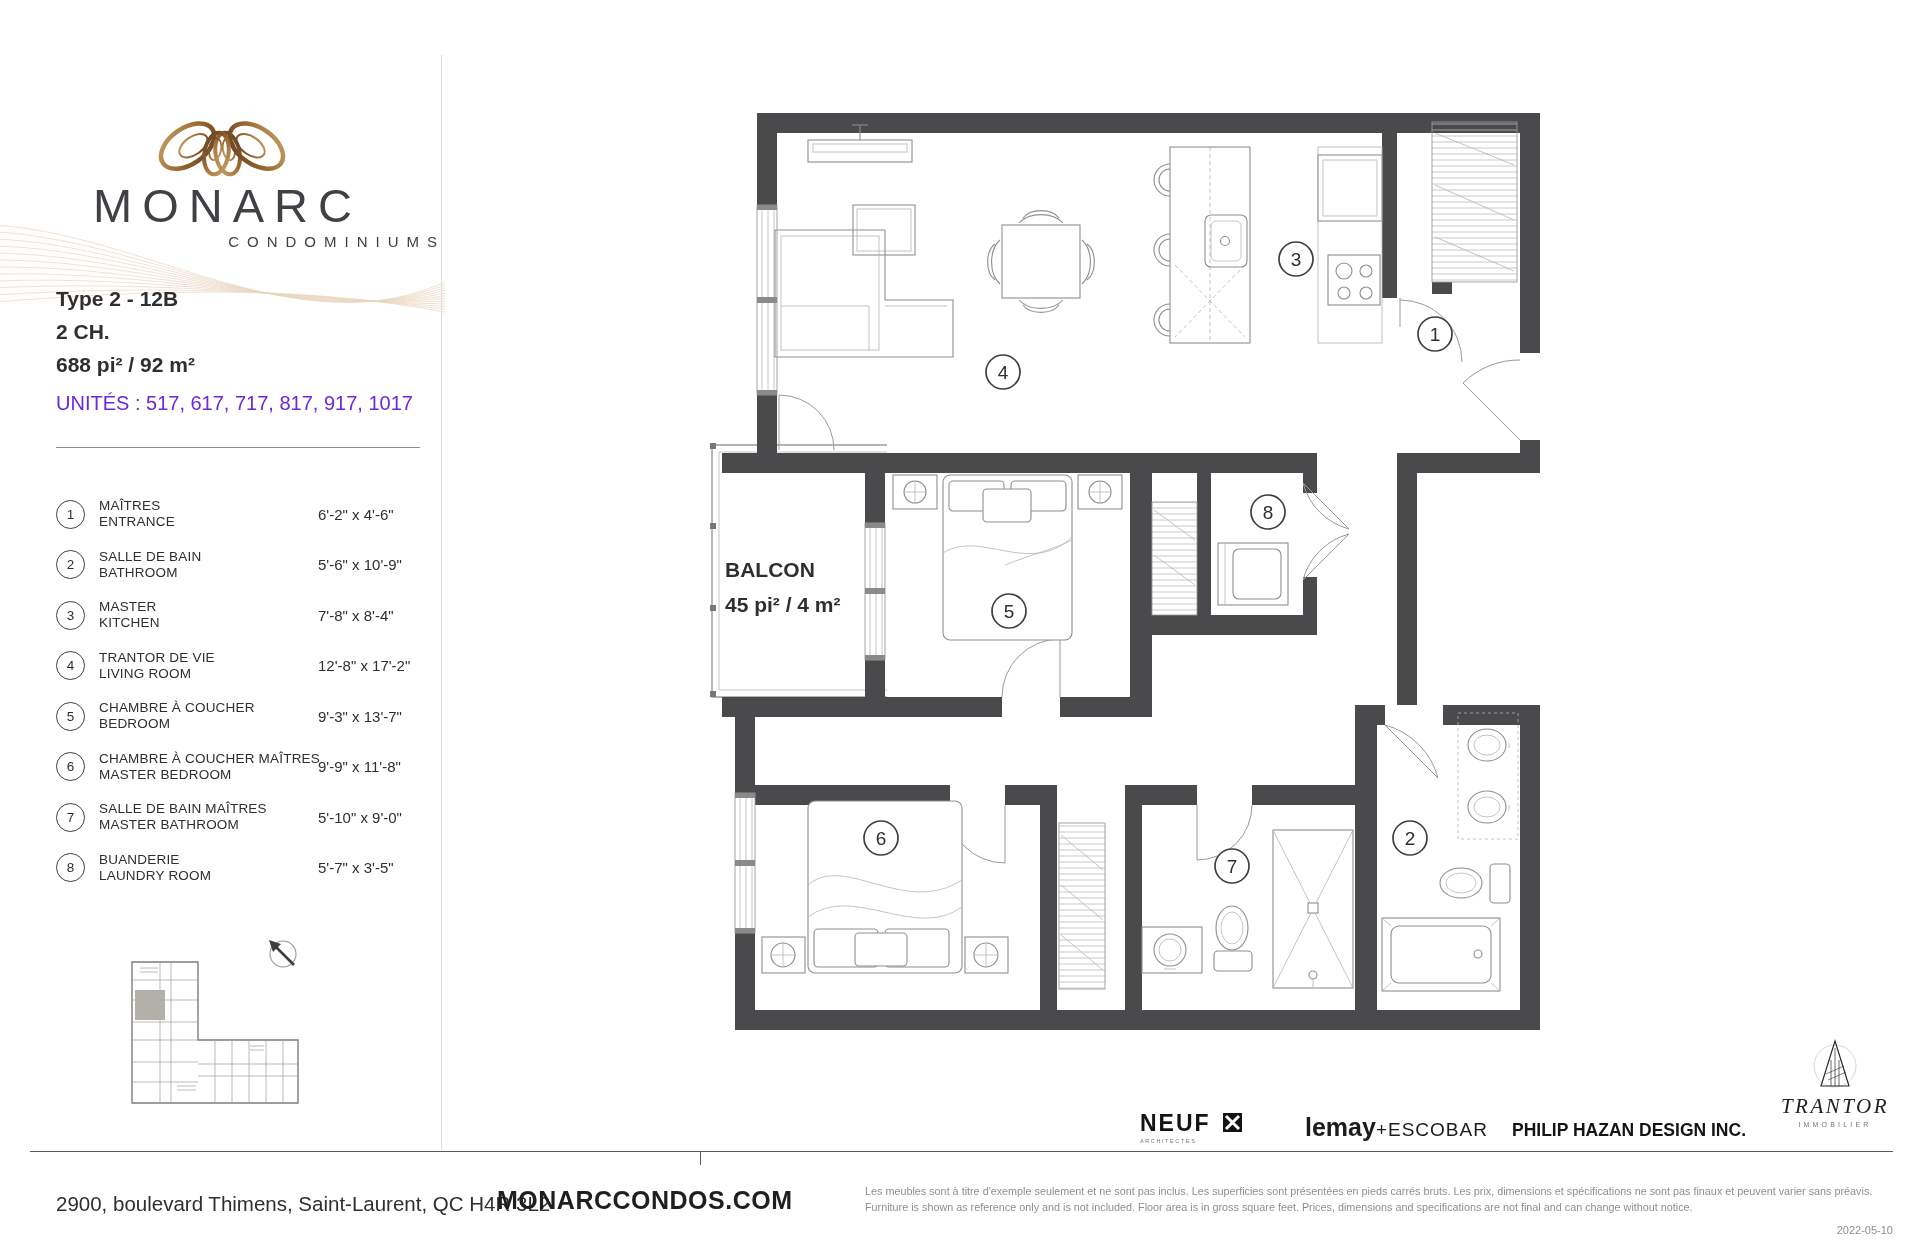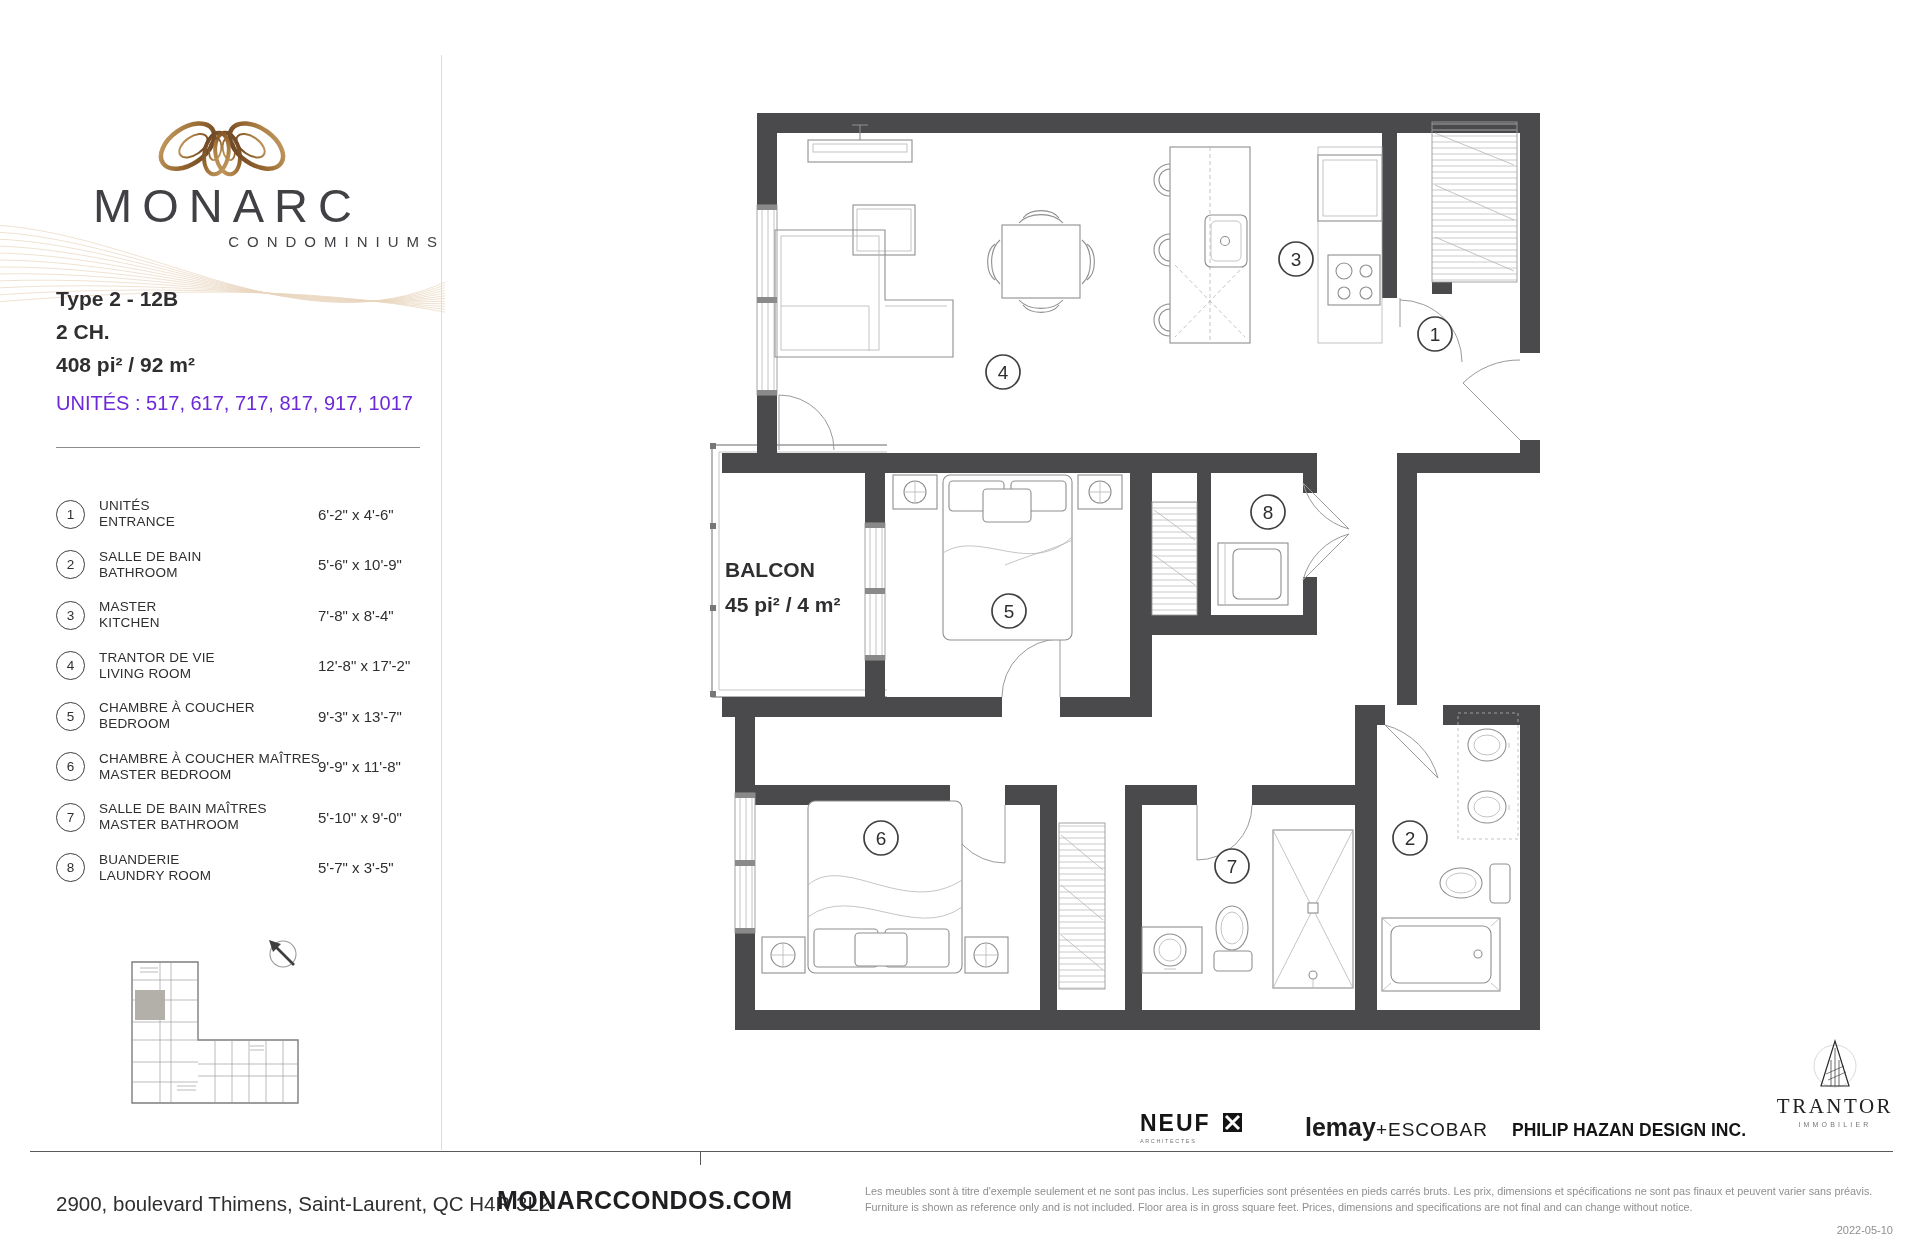--- a/index.html
+++ b/index.html
@@ -35,21 +35,21 @@
   
   .logo-neuf{left:1140px;top:1112px;display:flex;align-items:flex-start;}
   .neuf-txt{font-size:23px;font-weight:700;letter-spacing:2px;color:#141414;line-height:1;}
   .neuf-sub{font-size:5.5px;letter-spacing:1.6px;color:#777;margin-top:3px;}
   .neuf-icon{margin-left:12px;margin-top:1px;}
   .logo-lemay{left:1305px;top:1113px;white-space:nowrap;color:#1c1c1c;}
   .lemay-b{font-size:25px;font-weight:700;letter-spacing:0;}
   .lemay-r{font-size:19px;font-weight:400;letter-spacing:1px;}
   .logo-hazan{left:1512px;top:1120px;font-size:17.5px;font-weight:700;color:#141414;letter-spacing:0;}
   .logo-trantor{left:1775px;top:1038px;width:120px;text-align:center;}
-  .trantor-name{font-family:"Liberation Serif",serif;font-size:21px;letter-spacing:2.5px;color:#222;}
+  .trantor-name{font-family:"Liberation Serif",serif;font-size:21px;letter-spacing:2.5px;color:#222;font-style:italic;}
   .trantor-sub{font-size:7px;letter-spacing:3.2px;color:#777;margin-top:2px;}
 
   
   .wall{fill:#4a4a4c;}
   .furn{fill:none;stroke:#8f8f8f;stroke-width:1.1;}
   .furnF{fill:#fff;stroke:#8f8f8f;stroke-width:1.1;}
   .thin{fill:none;stroke:#b5b5b5;stroke-width:.8;}
   .arc{fill:none;stroke:#9a9a9a;stroke-width:1;}
   .win{fill:#fff;stroke:#9a9a9a;stroke-width:.9;}
   .badge-c{fill:#fff;stroke:#3f3f41;stroke-width:1.7;}
@@ -129,30 +129,30 @@
   </svg>
 
   <div class="abs sidebar-divider"></div>
 
   <div class="abs brand-name">MONARC</div>
   <div class="abs brand-tagline">CONDOMINIUMS</div>
 
   <div class="abs unit-info">
     <div>Type 2 - 12B</div>
     <div>2 CH.</div>
-    <div>408 pi² / 92 m²</div>
+    <div>688 pi² / 92 m²</div>
   </div>
   <div class="abs unit-units">UNITÉS : 517, 617, 717, 817, 917, 1017</div>
   <div class="abs side-rule"></div>
 
   <div class="abs legend">
     <div class="lrow">
       <div class="lnum">1</div>
       <div class="llabels">
-          <div>UNITÉS</div>
+          <div>MAÎTRES</div>
           <div>ENTRANCE</div>
         </div>
       <div class="ldim">6'-2" x 4'-6"</div>
     </div>
     <div class="lrow">
       <div class="lnum">2</div>
       <div class="llabels">
           <div>SALLE DE BAIN</div>
           <div>BATHROOM</div>
         </div>

